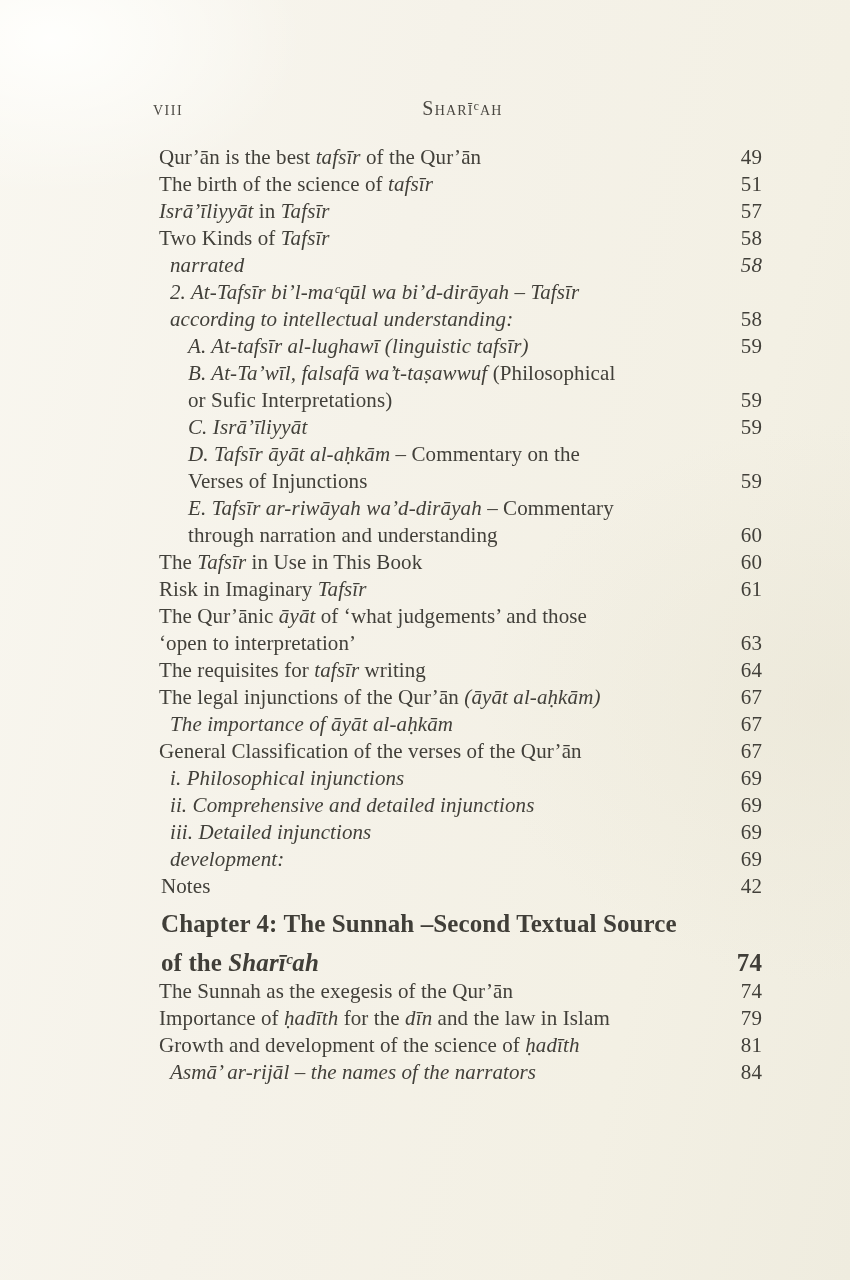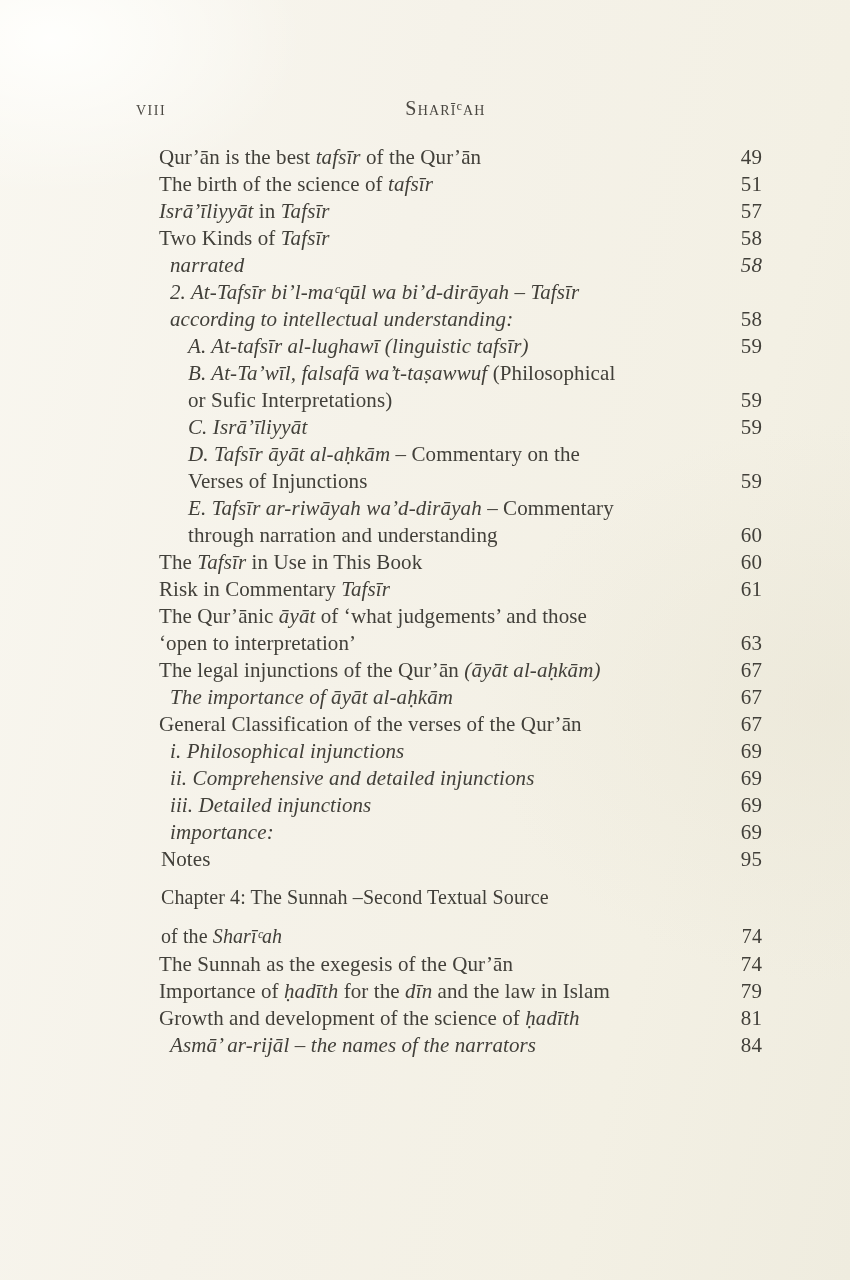--- a/index.html
+++ b/index.html
@@ -12,21 +12,21 @@
     position: relative;
     width: 850px; height: 1280px;
     background:
       radial-gradient(ellipse 420px 260px at 6% 3%, rgba(255,255,253,0.95) 0%, rgba(255,255,253,0) 60%),
       radial-gradient(ellipse 500px 400px at 98% 55%, rgba(233,229,213,0.55) 0%, rgba(233,229,213,0) 70%),
       linear-gradient(103deg, #f9f7f0 0%, #f5f2e9 40%, #f3f0e4 75%, #efecdf 100%);
     color: #42403a;
   }
   .page-header {
     position: absolute;
-    top: 97px; left: 133px; width: 625px; height: 26px;
+    top: 97px; left: 150px; width: 625px; height: 26px;
   }
   .folio {
     position: absolute; left: 3px; top: 6px;
     font-size: 14px; letter-spacing: 1.5px; color: #4c4943;
   }
   .running-head {
     position: absolute; left: 0; right: 0; top: 0;
     text-align: center;
     font-variant: small-caps;
     font-size: 20px; letter-spacing: 1.2px;
@@ -49,23 +49,24 @@
     text-align: right;
     white-space: pre;
   }
   .toc-row .page-num.it { font-style: italic; }
   .entry-text .seg-it { font-style: italic; }
   .indent-0 .entry-text { padding-left: 0; margin-left: 24px; }
   .indent-1 .entry-text { padding-left: 22px; }
   .indent-2 .entry-text { padding-left: 33px; }
   .indent-3 .entry-text { padding-left: 51px; }
   .toc-row.chapter {
-    font-size: 20px;
+    font-size: 25px;
     line-height: 30px;
     color: #403e38;
+    font-weight: bold;
   }
   .toc-row.gap-before { margin-top: 9px; }
 </style>
 </head>
 <body>
 
 <div class="book-page">
   <div class="page-header">
     <span class="folio">VIII</span>
     <span class="running-head">Sharīᶜah</span>
@@ -129,32 +130,36 @@
       </div>
       <div class="toc-row indent-3">
         <span class="entry-text"><span class="seg">through narration and understanding</span></span>
         <span class="page-num">60</span>
       </div>
       <div class="toc-row indent-1">
         <span class="entry-text"><span class="seg">The </span><span class="seg-it">Tafsīr</span><span class="seg"> in Use in This Book</span></span>
         <span class="page-num">60</span>
       </div>
       <div class="toc-row indent-1">
-        <span class="entry-text"><span class="seg">Risk in Commentary </span><span class="seg-it">Tafsīr</span></span>
+        <span class="entry-text"><span class="seg">Risk in Imaginary </span><span class="seg-it">Tafsīr</span></span>
         <span class="page-num">61</span>
       </div>
       <div class="toc-row indent-1">
         <span class="entry-text"><span class="seg">The Qur’ānic </span><span class="seg-it">āyāt</span><span class="seg"> of ‘what judgements’ and those</span></span>
         <span class="page-num"></span>
       </div>
       <div class="toc-row indent-1">
         <span class="entry-text"><span class="seg">‘open to interpretation’</span></span>
         <span class="page-num">63</span>
       </div>
       <div class="toc-row indent-1">
+        <span class="entry-text"><span class="seg">The requisites for </span><span class="seg-it">tafsīr</span><span class="seg"> writing</span></span>
+        <span class="page-num">64</span>
+      </div>
+      <div class="toc-row indent-1">
         <span class="entry-text"><span class="seg">The legal injunctions of the Qur’ān </span><span class="seg-it">(āyāt al-aḥkām)</span></span>
         <span class="page-num">67</span>
       </div>
       <div class="toc-row indent-2">
         <span class="entry-text"><span class="seg-it">The importance of āyāt al-aḥkām</span></span>
         <span class="page-num">67</span>
       </div>
       <div class="toc-row indent-1">
         <span class="entry-text"><span class="seg">General Classification of the verses of the Qur’ān</span></span>
         <span class="page-num">67</span>
@@ -165,26 +170,26 @@
       </div>
       <div class="toc-row indent-2">
         <span class="entry-text"><span class="seg-it">ii. Comprehensive and detailed injunctions</span></span>
         <span class="page-num">69</span>
       </div>
       <div class="toc-row indent-2">
         <span class="entry-text"><span class="seg-it">iii. Detailed injunctions</span></span>
         <span class="page-num">69</span>
       </div>
       <div class="toc-row indent-2">
-        <span class="entry-text"><span class="seg-it">importance:</span></span>
+        <span class="entry-text"><span class="seg-it">development:</span></span>
         <span class="page-num">69</span>
       </div>
       <div class="toc-row indent-0">
         <span class="entry-text"><span class="seg">Notes</span></span>
-        <span class="page-num">95</span>
+        <span class="page-num">42</span>
       </div>
       <div class="toc-row indent-0 chapter gap-before">
         <span class="entry-text"><span class="seg">Chapter 4: The Sunnah –Second Textual Source</span></span>
         <span class="page-num"></span>
       </div>
       <div class="toc-row indent-0 chapter gap-before">
         <span class="entry-text"><span class="seg">of the </span><span class="seg-it">Sharīᶜah</span></span>
         <span class="page-num">74</span>
       </div>
       <div class="toc-row indent-1">

